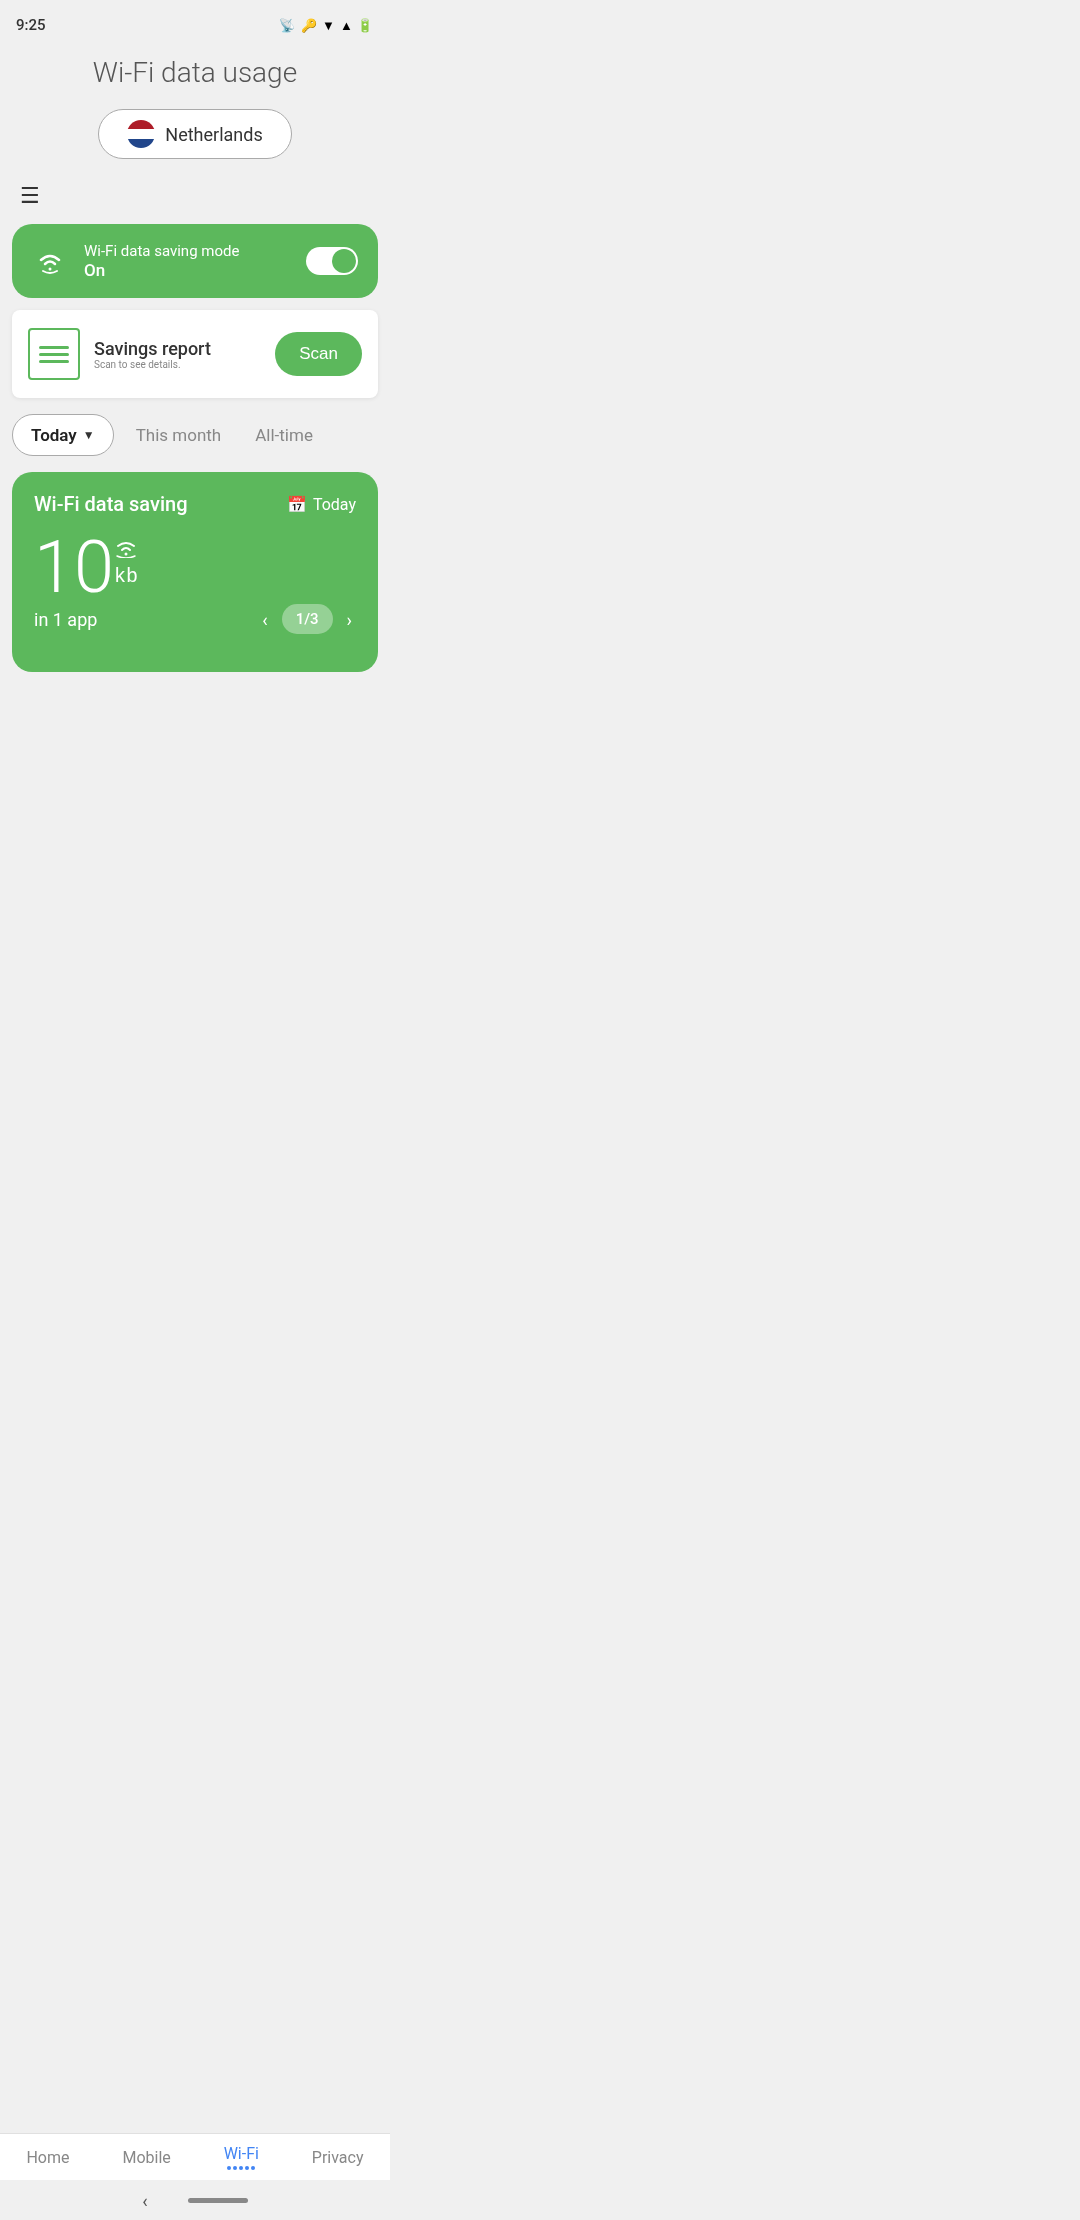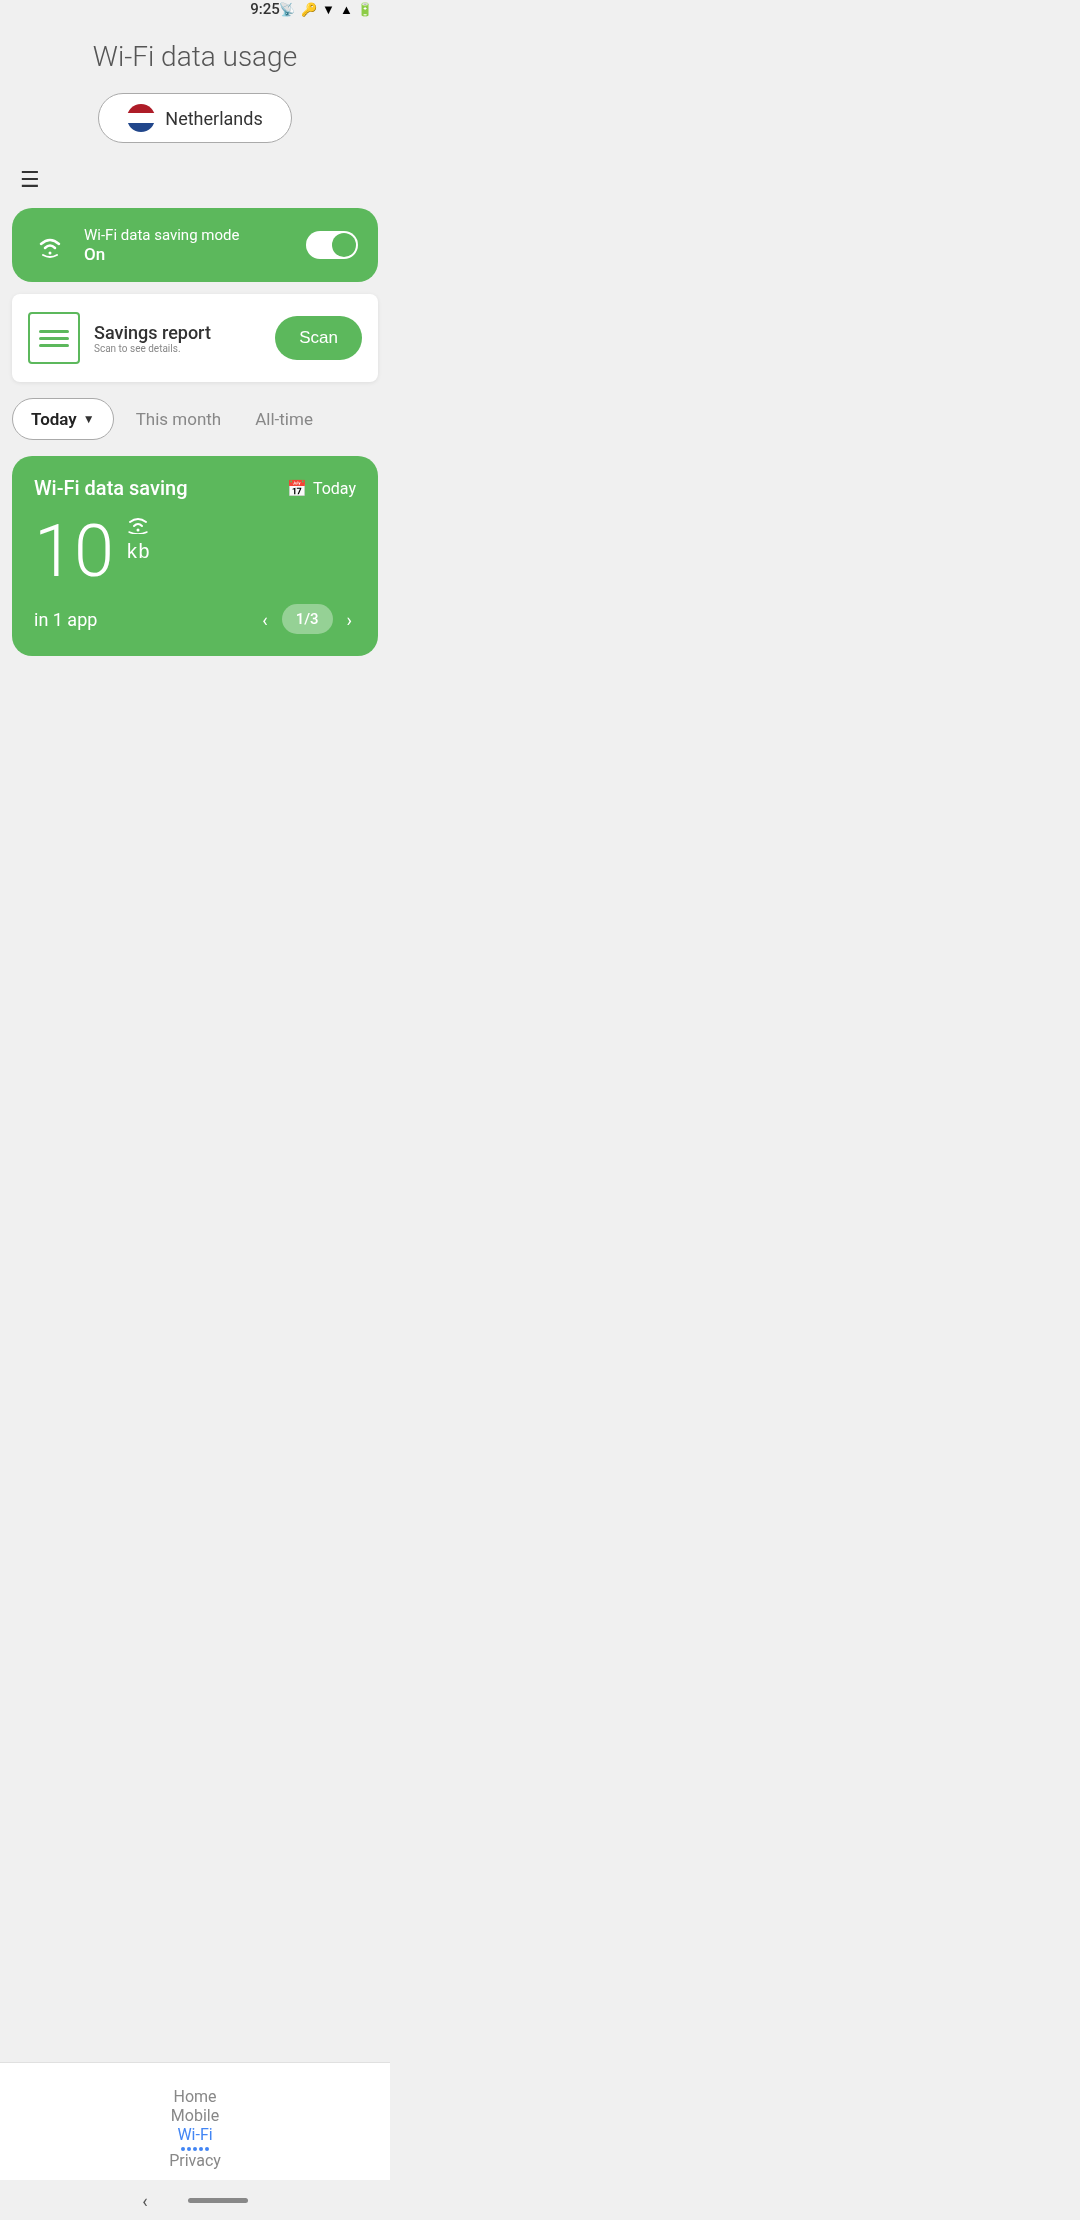--- a/index.html
+++ b/index.html
@@ -9,23 +9,23 @@
       width: 390px;
       min-height: 800px;
       background: #f0f0f0;
       font-family: 'Roboto', Arial, sans-serif;
       position: relative;
       overflow-x: hidden;
     }
 
     .status-bar {
       display: flex;
-      justify-content: flex-end;
-      align-items: center;
-      padding: 0 16px 4px;
+      justify-content: space-between;
+      align-items: center;
+      padding: 16px 16px 4px;
       background: #f0f0f0;
     }
 
     .status-time {
       font-size: 15px;
       font-weight: 500;
       color: #333;
     }
 
     .status-icons {
@@ -252,23 +252,21 @@
       color: white;
       font-size: 16px;
     }
 
     .calendar-icon {
       font-size: 16px;
     }
 
     .data-amount-row {
       display: flex;
-      align-items: flex-start;
-      gap: 12px;
-      margin-bottom: 16px;
+      align-items: center;
     }
 
     .data-number {
       font-size: 72px;
       font-weight: 300;
       color: white;
       line-height: 1;
     }
 
     .data-unit-col {
@@ -322,27 +320,26 @@
       color: white;
       font-size: 15px;
       font-weight: 500;
     }
 
     .bottom-nav {
       background: white;
       display: flex;
       justify-content: space-around;
       align-items: center;
-      padding: 24px 0 10px;
+      padding: 10px 0 10px;
       border-top: 1px solid #e0e0e0;
       position: fixed;
       bottom: 40px;
       left: 0;
       width: 390px;
-      flex-direction: column;
     }
 
     .nav-item {
       font-size: 16px;
       color: #888;
       cursor: pointer;
       display: flex;
       flex-direction: column;
       align-items: center;
       gap: 3px;

